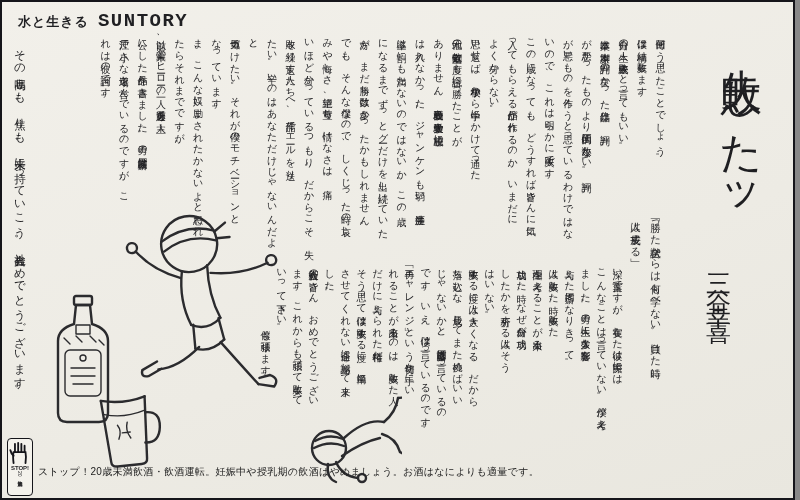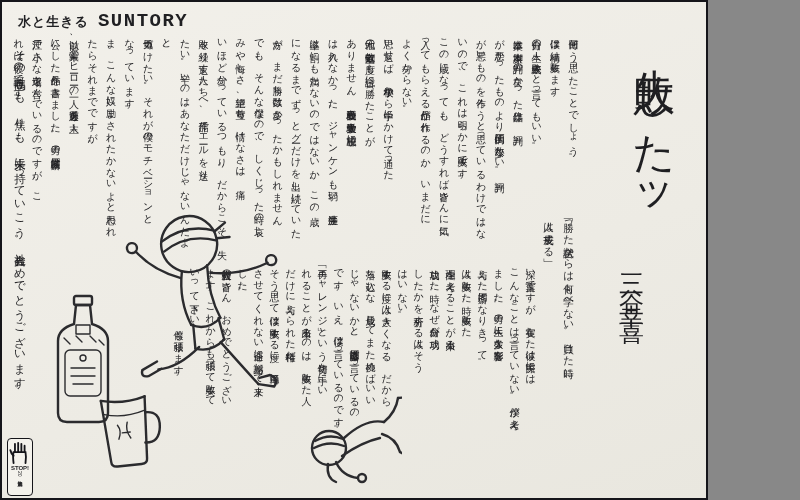--- a/index.html
+++ b/index.html
@@ -1,17 +1,17 @@
 <!DOCTYPE html>
 <html><head>
 <meta charset="utf-8">
 <style>
   html,body{margin:0;padding:0;background:#888;}
   .page{
-    position:relative;width:708px;height:500px;box-sizing:border-box;
+    position:relative;width:795px;height:500px;box-sizing:border-box;
     background:linear-gradient(160deg,#f2f0ea 0%,#edebe4 60%,#e9e7df 100%);
     border:2px solid #15151a;overflow:hidden;
     font-family:"Liberation Serif","DejaVu Serif",serif;color:#1f1f22;
   }
   
   .logo{position:absolute;left:16px;top:8px;display:flex;align-items:baseline;gap:9px;
         font-family:"Liberation Sans","DejaVu Sans",sans-serif;}
   .logo-jp{font-size:13px;font-weight:700;letter-spacing:1px;}
   .logo-en{font-size:19px;font-weight:700;letter-spacing:1.5px;font-family:Liberation Mono, monospace;}
   
@@ -180,14 +180,15 @@
   <div class="stop-badge">
     <svg width="22" height="24" viewBox="0 0 24 26">
       <path d="M6.5 12 V3 M10 12 V2 M13.5 12 V3 M17 12 V5"></path>
       <path d="M5 24 Q4 16 5 12 H18 Q19 17 18 24"></path>
       <path d="M5 16 Q2 13 1.5 10"></path>
     </svg>
     <span class="stop-label">STOP!</span>
     <span class="stop-sub">20歳未満飲酒</span>
   </div>
 
+  <div class="disclaimer">ストップ！20歳未満飲酒・飲酒運転。妊娠中や授乳期の飲酒はやめましょう。お酒はなによりも適量です。</div>
 
 </div>
 
 </body></html>

